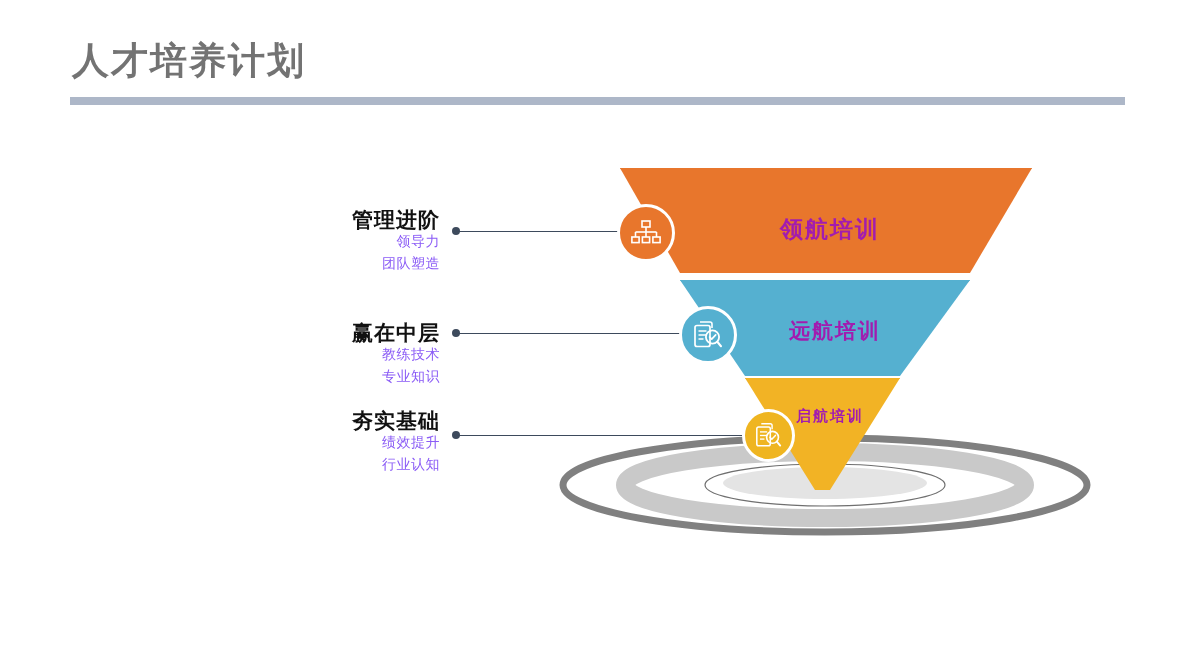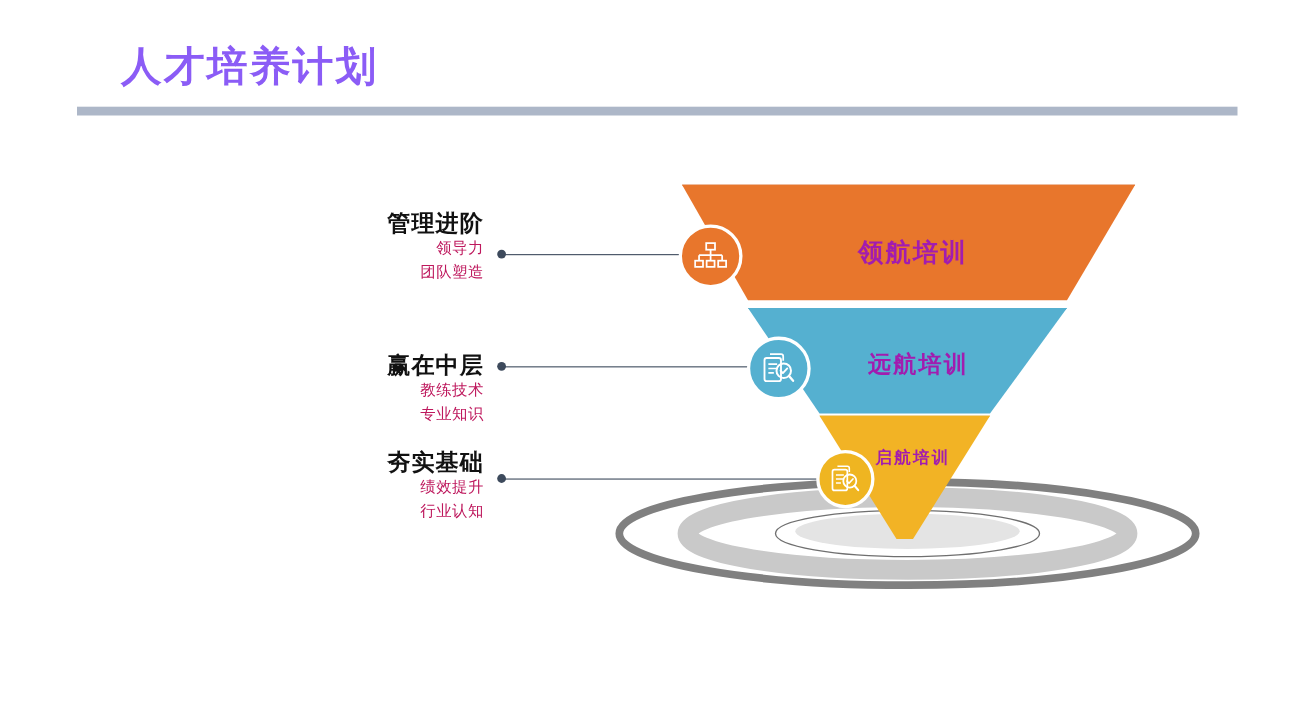--- a/index.html
+++ b/index.html
@@ -17,24 +17,23 @@
   }
 
   
   #slide-title {
     position: absolute;
     left: 72px;
     top: 42px;
     font-size: 37px;
     font-weight: bold;
     letter-spacing: 2px;
-    color: #8b5cf6;
+    color: #737373;
     line-height: 1;
     white-space: nowrap;
-    margin-left: 38px;
   }
   #title-rule {
     position: absolute;
     left: 70px;
     top: 97px;
     width: 1055px;
     height: 8px;
     background: #adb7c8;
   }
 
@@ -48,26 +47,26 @@
     font-size: 21px;
     font-weight: bold;
     color: #111111;
     letter-spacing: 1px;
     line-height: 1.1;
     white-space: nowrap;
   }
   .group-sub {
     font-size: 14px;
     font-weight: normal;
-    color: #be185d;
+    color: #8b5cf6;
     line-height: 1.55;
     letter-spacing: 0.5px;
     white-space: nowrap;
   }
-  #group-1 { left: 240px; top: 192px; }
+  #group-1 { left: 240px; top: 208px; }
   #group-2 { left: 240px; top: 321px; }
   #group-3 { left: 240px; top: 409px; }
 
   
   .connector {
     position: absolute;
     height: 9px;
   }
   .connector .rule {
     position: absolute;

